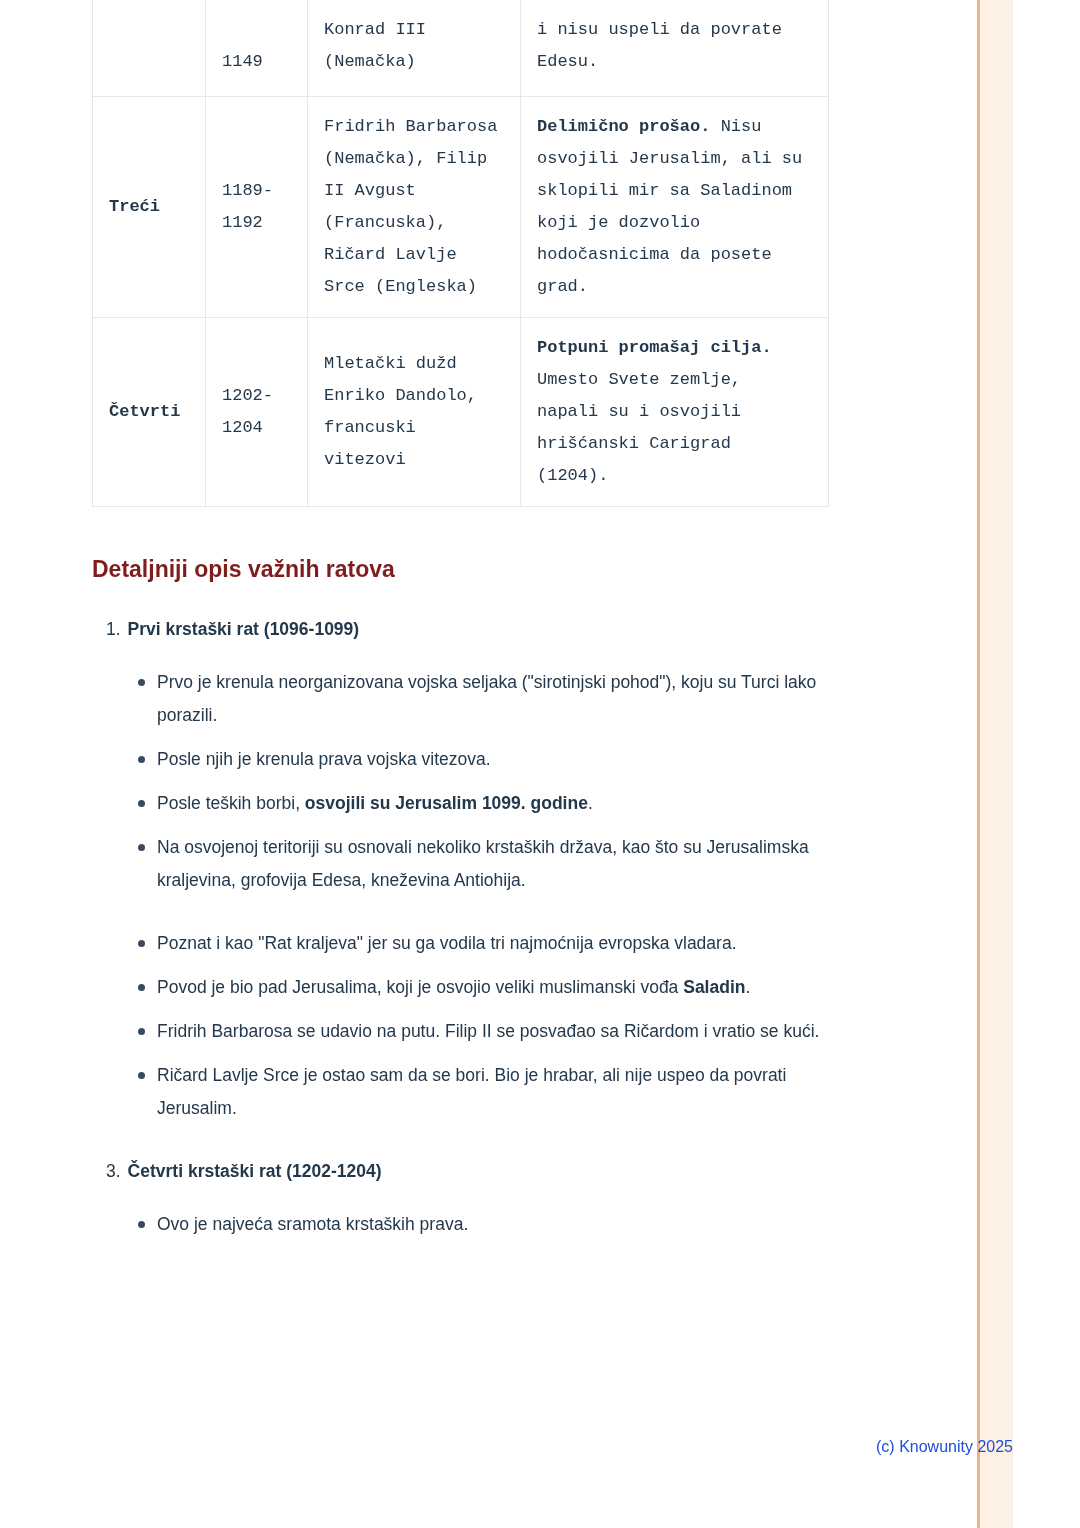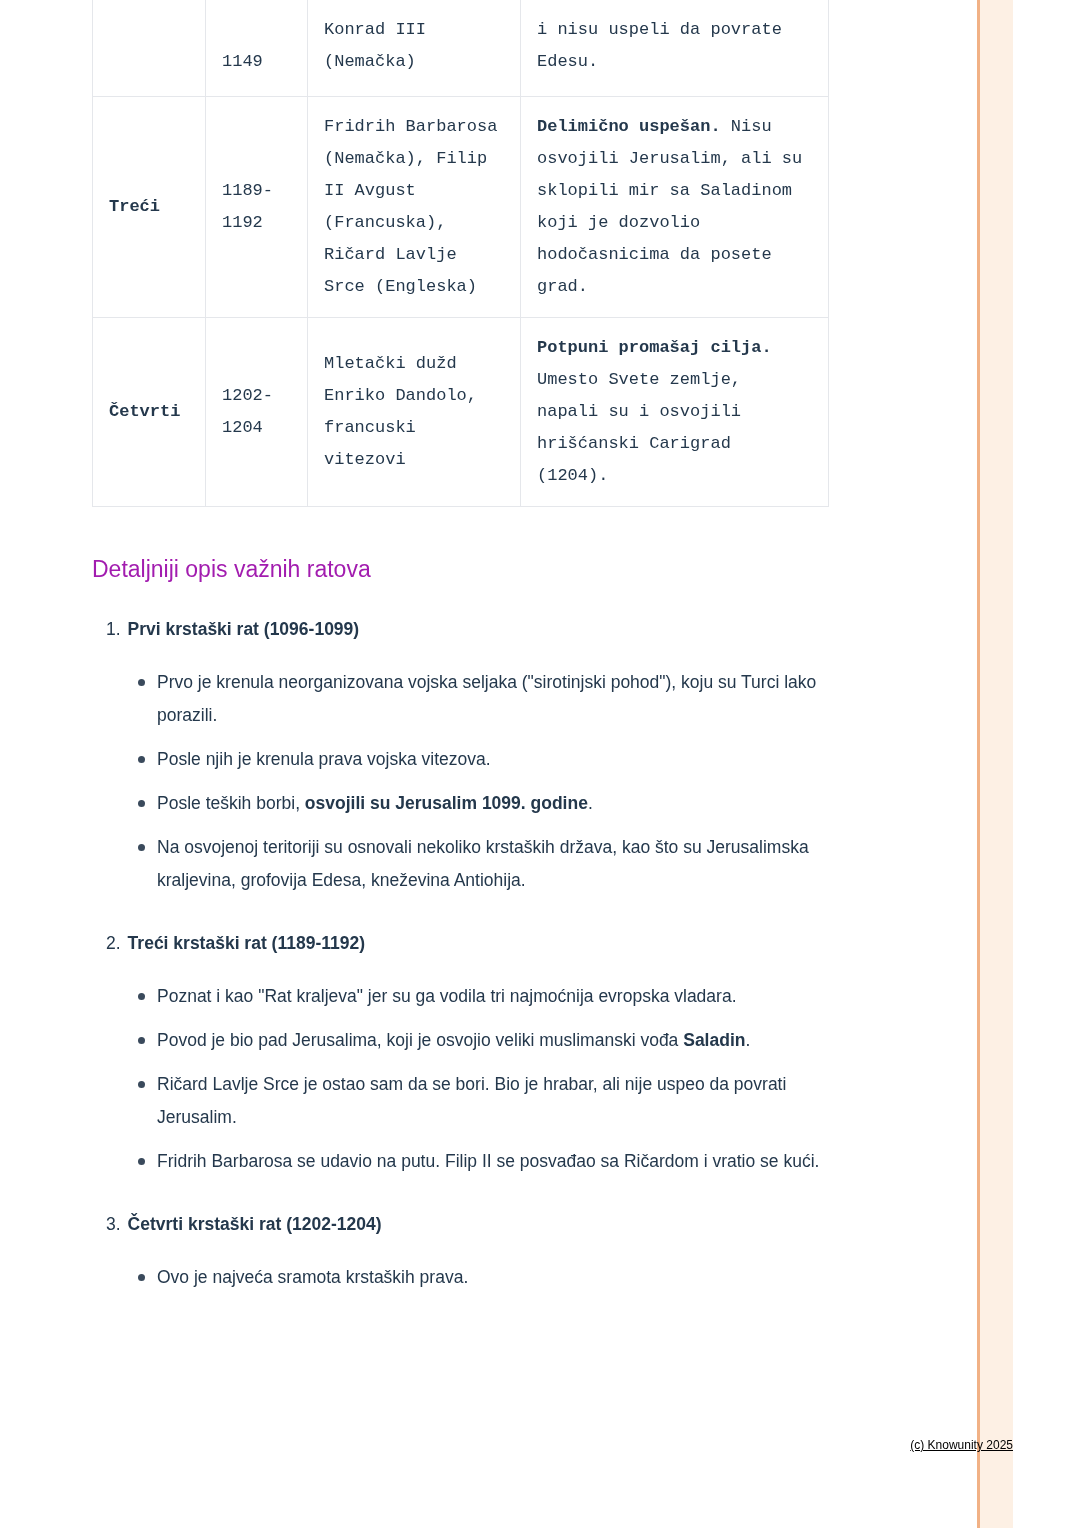--- a/index.html
+++ b/index.html
@@ -49,22 +49,22 @@
   tr.row-cetvrti { height: 170px; }
   td.cell-name { font-weight: bold; }
   td.cell-years { white-space: pre-line; }
   .seg-b { font-weight: bold; }
   .seg-i { font-style: italic; }
   
   .section-heading {
     margin: 48px 0 0 0;
     font-size: 23px;
     line-height: 28px;
-    font-weight: normal;
-    color: #a21caf;
+    font-weight: bold;
+    color: #7f1d1d;
   }
   ol.items {
     list-style: none;
     margin: 30px 0 0 0;
     padding: 0;
     font-size: 17.5px;
   }
   ol.items > li + li { margin-top: 30px; }
   .item-title {
     padding-left: 14px;
@@ -90,24 +90,23 @@
     left: 46px; top: 13px;
     width: 7px; height: 7px;
     border-radius: 50%;
     background: #3a4a5c;
   }
   
   .footer-credit {
     position: absolute;
     top: 1438px;
     right: 67px;
-    font-size: 12px;
-    color: #000000;
+    font-size: 16px;
+    color: #1d4ed8;
     z-index: 2;
-    text-decoration: underline;
   }
 </style>
 </head>
 <body>
 
 <div class="stripe"></div>
 
 <div class="content">
 
   <table class="crusades">
@@ -122,21 +121,21 @@
         <td class="cell-name"></td>
         <td class="cell-years">1149</td>
         <td class="cell-leaders">Konrad III (Nemačka)</td>
         <td class="cell-outcome"><span>i nisu uspeli da povrate Edesu.</span></td>
       </tr>
       <tr class="row-treci">
         <td class="cell-name">Treći</td>
         <td class="cell-years">1189-
 1192</td>
         <td class="cell-leaders">Fridrih Barbarosa (Nemačka), Filip II Avgust (Francuska), Ričard Lavlje Srce (Engleska)</td>
-        <td class="cell-outcome"><span class="seg-b">Delimično uspešan.</span><span> Nisu osvojili Jerusalim, ali su sklopili mir sa Saladinom koji je dozvolio hodočasnicima da posete grad.</span></td>
+        <td class="cell-outcome"><span class="seg-b">Delimično prošao.</span><span> Nisu osvojili Jerusalim, ali su sklopili mir sa Saladinom koji je dozvolio hodočasnicima da posete grad.</span></td>
       </tr>
       <tr class="row-cetvrti">
         <td class="cell-name">Četvrti</td>
         <td class="cell-years">1202-
 1204</td>
         <td class="cell-leaders">Mletački dužd Enriko Dandolo, francuski vitezovi</td>
         <td class="cell-outcome"><span class="seg-b">Potpuni promašaj cilja.</span><span> Umesto Svete zemlje, napali su i osvojili hrišćanski Carigrad (1204).</span></td>
       </tr>
     </tbody>
   </table>
@@ -151,28 +150,25 @@
       </div>
       <ul class="bullets">
         <li><span>Prvo je krenula neorganizovana vojska seljaka ("sirotinjski pohod"), koju su Turci lako porazili.</span></li>
         <li><span>Posle njih je krenula prava vojska vitezova.</span></li>
         <li><span>Posle teških borbi, </span><span class="seg-b">osvojili su Jerusalim 1099. godine</span><span>.</span></li>
         <li><span>Na osvojenoj teritoriji su osnovali nekoliko krstaških država, kao što su Jerusalimska kraljevina, grofovija Edesa, kneževina Antiohija.</span></li>
       </ul>
     </li>
 
     <li>
-      <div class="item-title">
-        <span class="item-num">2.</span><span class="item-title-text">Treći krstaški rat (1189-1192)</span>
-      </div>
       <ul class="bullets">
         <li><span>Poznat i kao "Rat kraljeva" jer su ga vodila tri najmoćnija evropska vladara.</span></li>
         <li><span>Povod je bio pad Jerusalima, koji je osvojio veliki muslimanski vođa </span><span class="seg-b">Saladin</span><span>.</span></li>
+        <li><span>Fridrih Barbarosa se udavio na putu. Filip II se posvađao sa Ričardom i vratio se kući.</span></li>
         <li><span>Ričard Lavlje Srce je ostao sam da se bori. Bio je hrabar, ali nije uspeo da povrati Jerusalim.</span></li>
-        <li><span>Fridrih Barbarosa se udavio na putu. Filip II se posvađao sa Ričardom i vratio se kući.</span></li>
       </ul>
     </li>
 
     <li>
       <div class="item-title">
         <span class="item-num">3.</span><span class="item-title-text">Četvrti krstaški rat (1202-1204)</span>
       </div>
       <ul class="bullets">
         <li><span>Ovo je najveća sramota krstaških prava.</span></li>
       </ul>

